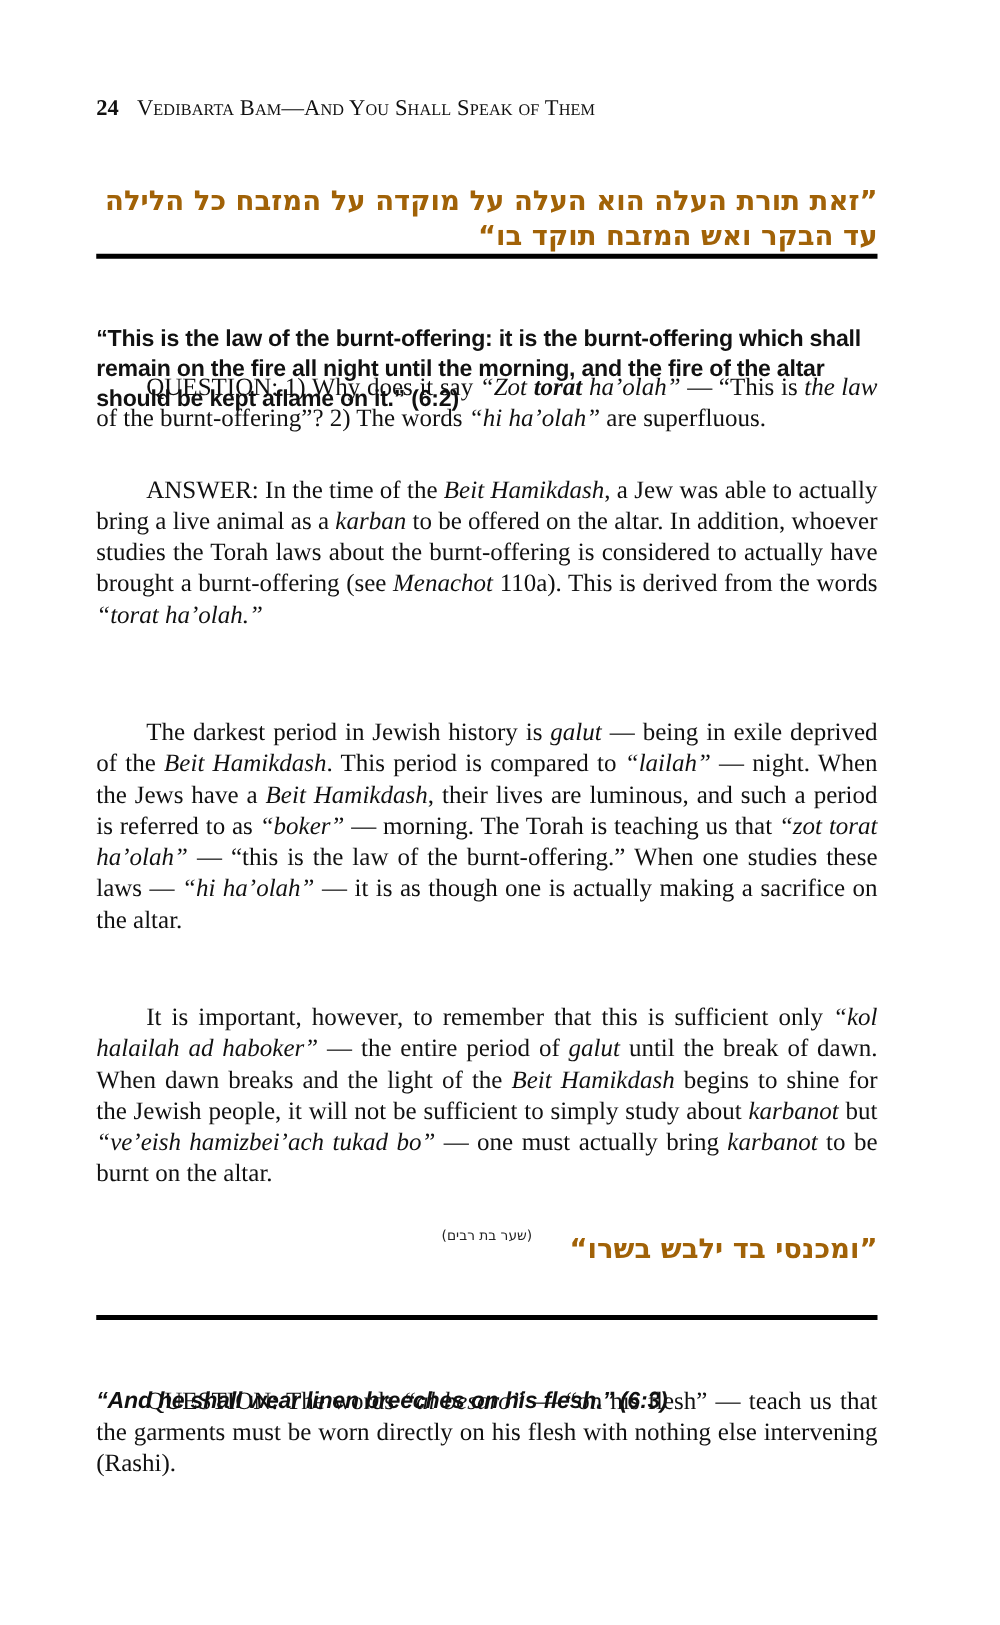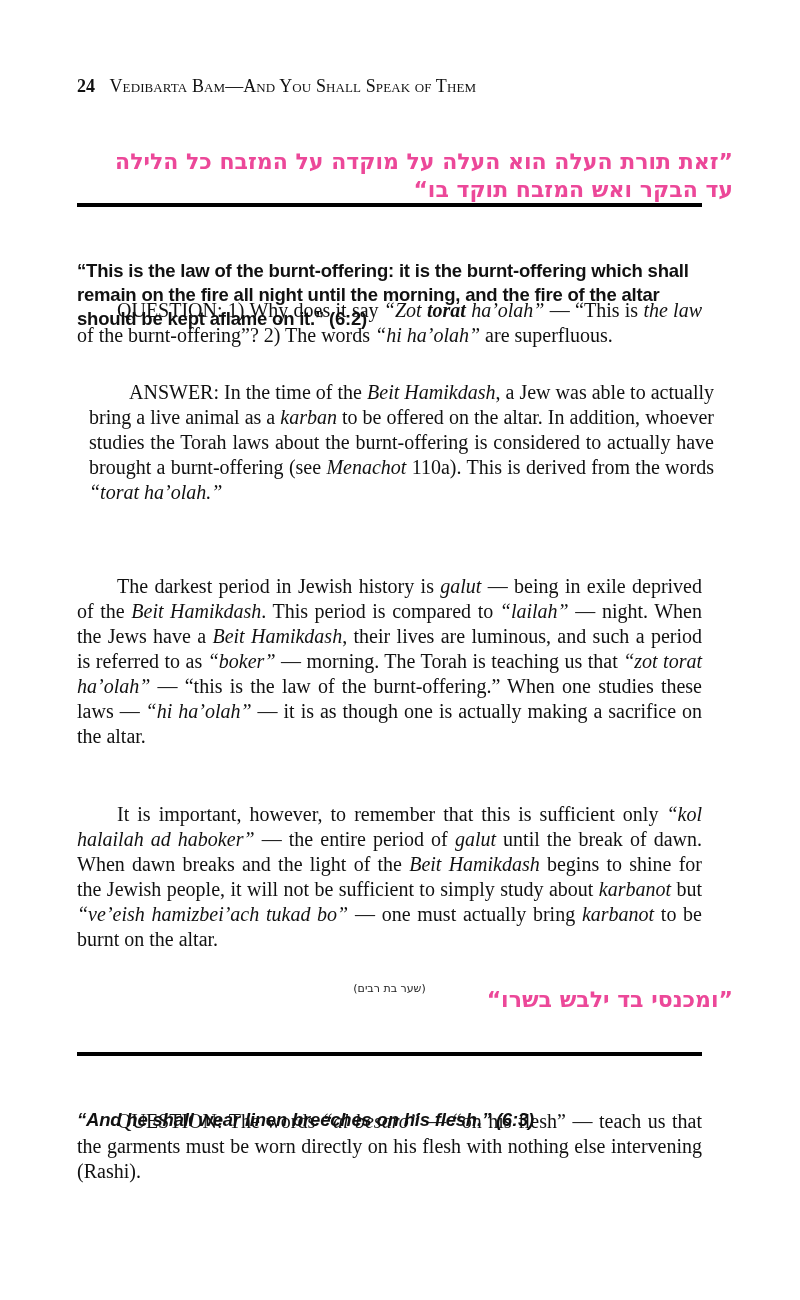--- a/index.html
+++ b/index.html
@@ -11,21 +11,21 @@
       font-size: 18px; color: #111;
       white-space: nowrap;
       text-align: right;
     }
     .running-head .page-num { font-weight: bold; margin-right: 10px; }
     .running-head .title { font-variant: small-caps; letter-spacing: 0.1px; }
 
     .hebrew {
       font-family: "DejaVu Sans", "Liberation Sans", sans-serif;
       font-weight: bold; font-size: 22px; line-height: 28px;
-      direction: rtl; text-align: right; color: #ec4899; margin-left: 31px;
+      direction: rtl; text-align: right; color: #a16207;
     }
     .rule { height: 4px; background: #000; width: 625px; }
     .verse-en {
       font-family: "Liberation Sans", "DejaVu Sans", sans-serif;
       font-weight: bold; font-size: 18.5px; line-height: 24px; color: #111;
       letter-spacing: -0.2px;
       margin-top: 48px;
     }
     .body-p {
       font-family: "Liberation Serif", "DejaVu Serif", serif;
@@ -35,21 +35,21 @@
     .body-p i { font-style: italic; }
     .source {
       font-family: "DejaVu Sans", "Liberation Sans", sans-serif;
       font-size: 11px; direction: rtl; text-align: center; color: #222;
     }
 
     #sec1-hebrew { position: absolute; top: 148px; left: 0; width: 625px; }
     #sec1-rule { position: absolute; top: 203px; left: 0; }
     #sec1-verse { position: absolute; top: 211px; left: 0; width: 625px; }
     #sec1-q { position: absolute; top: 298px; left: 0; width: 625px; }
-    #sec1-a { position: absolute; top: 380px; left: 12px; width: 625px; }
+    #sec1-a { position: absolute; top: 380px; left: 0; width: 625px; }
     #sec1-p3 { position: absolute; top: 562px; left: 0; width: 625px; margin-top: 12px; }
     #sec1-p4 { position: absolute; top: 802px; left: 0; width: 625px; }
     #sec1-source { position: absolute; top: 982px; left: 0; width: 625px; }
 
     #sec2-hebrew { position: absolute; top: 986px; left: 0; width: 625px; }
     #sec2-rule { position: absolute; top: 1052px; left: 0; }
     #sec2-verse { position: absolute; top: 1060px; left: 0; width: 625px; font-style: italic; }
     #sec2-q { position: absolute; top: 1109px; left: 0; width: 625px; }
   </style>
 </head>

